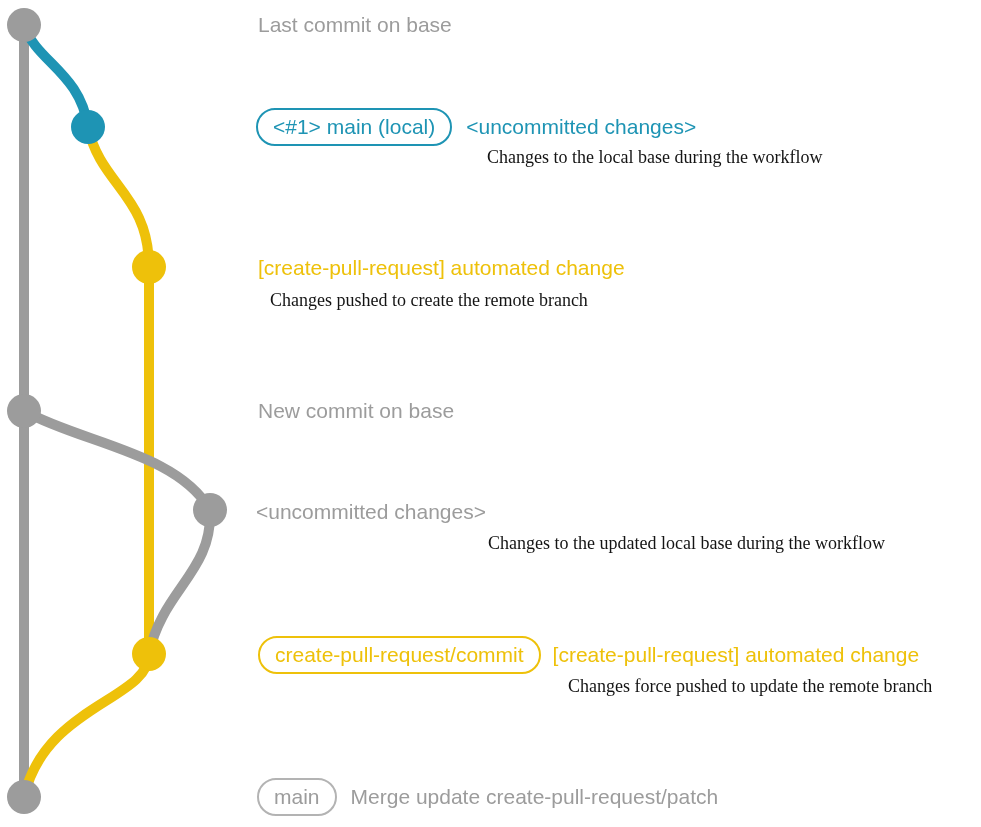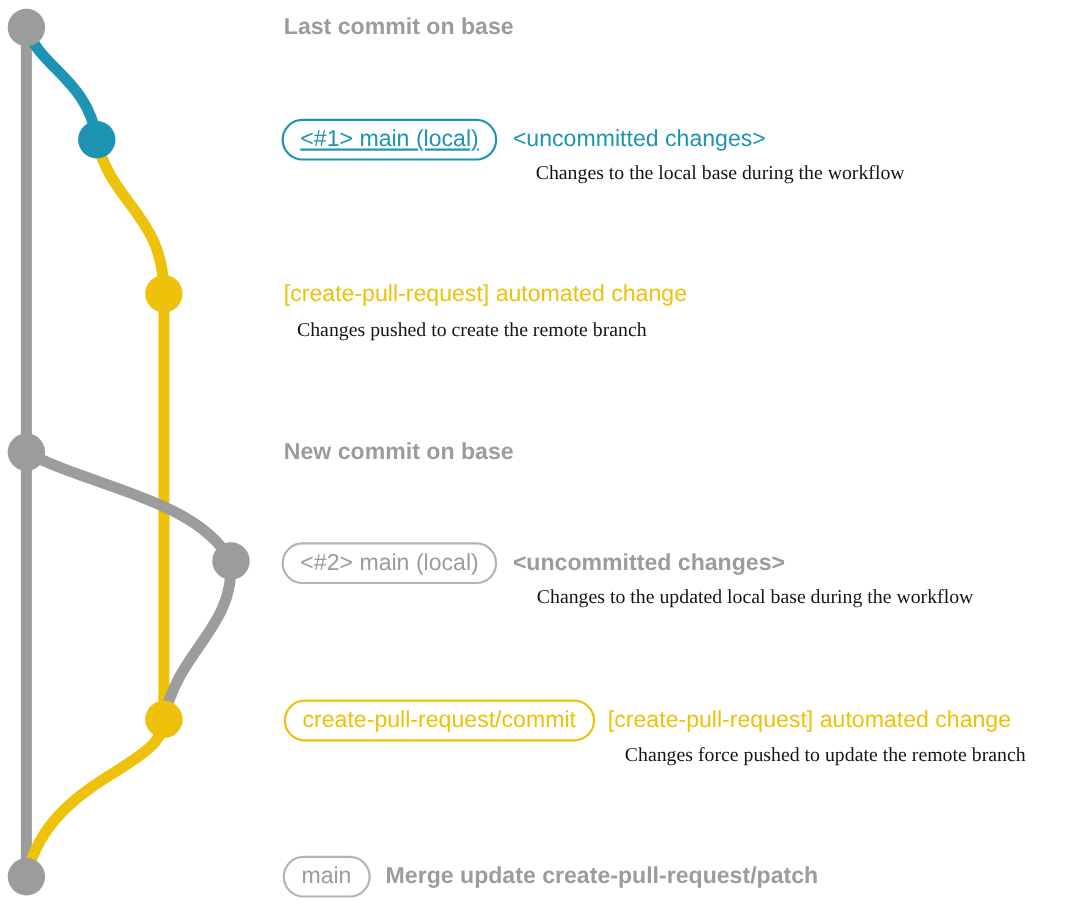--- a/index.html
+++ b/index.html
@@ -31,33 +31,33 @@
   .serif-note{
     position:absolute;
     transform:translateY(-50%);
     font-family:Liberation Serif, serif;
     font-size:18px;
     color:var(--ink);
     white-space:nowrap;
   }
   .teal{color:var(--teal);}
   .yellow{color:var(--yellow);}
-  .gray{color:var(--gray);font-weight:bold;}
+  .gray{color:var(--gray);}
   .badge{
     display:inline-flex;
     align-items:center;
     justify-content:center;
     border:2px solid;
     border-radius:20px;
     padding:5px 15px;
     font-size:21px;
     line-height:24px;
     white-space:nowrap;
   }
-  .badge.b-teal{border-color:var(--teal);color:var(--teal);text-decoration:underline;}
+  .badge.b-teal{border-color:var(--teal);color:var(--teal);}
   .badge.b-gray{border-color:var(--gray_border);color:var(--gray);}
   .badge.b-yellow{border-color:var(--yellow);color:var(--yellow);}
   .gap14{gap:14px;}
   .gap12{gap:12px;}
 </style>
 </head>
 <body>
 
 <svg id="graph-svg" width="260" height="827" viewBox="0 0 260 827" fill="none">
 
@@ -91,21 +91,20 @@
   <span class="sans teal">&lt;uncommitted changes&gt;</span>
 </div>
 <div class="serif-note" style="left:487px;top:157px">Changes to the local base during the workflow</div>
 
 <div class="row sans yellow" style="left:258px;top:268px">[create-pull-request] automated change</div>
 <div class="serif-note" style="left:270px;top:300px">Changes pushed to create the remote branch</div>
 
 <div class="row sans gray" style="left:258px;top:411px">New commit on base</div>
 
 <div class="row gap14" style="left:256px;top:512px">
-  <span class="badge b-gray">&lt;#2&gt; main (local)</span>
   <span class="sans gray">&lt;uncommitted changes&gt;</span>
 </div>
 <div class="serif-note" style="left:488px;top:543px">Changes to the updated local base during the workflow</div>
 
 <div class="row gap12" style="left:258px;top:655px">
   <span class="badge b-yellow">create-pull-request/commit</span>
   <span class="sans yellow">[create-pull-request] automated change</span>
 </div>
 <div class="serif-note" style="left:568px;top:686px">Changes force pushed to update the remote branch</div>
 

